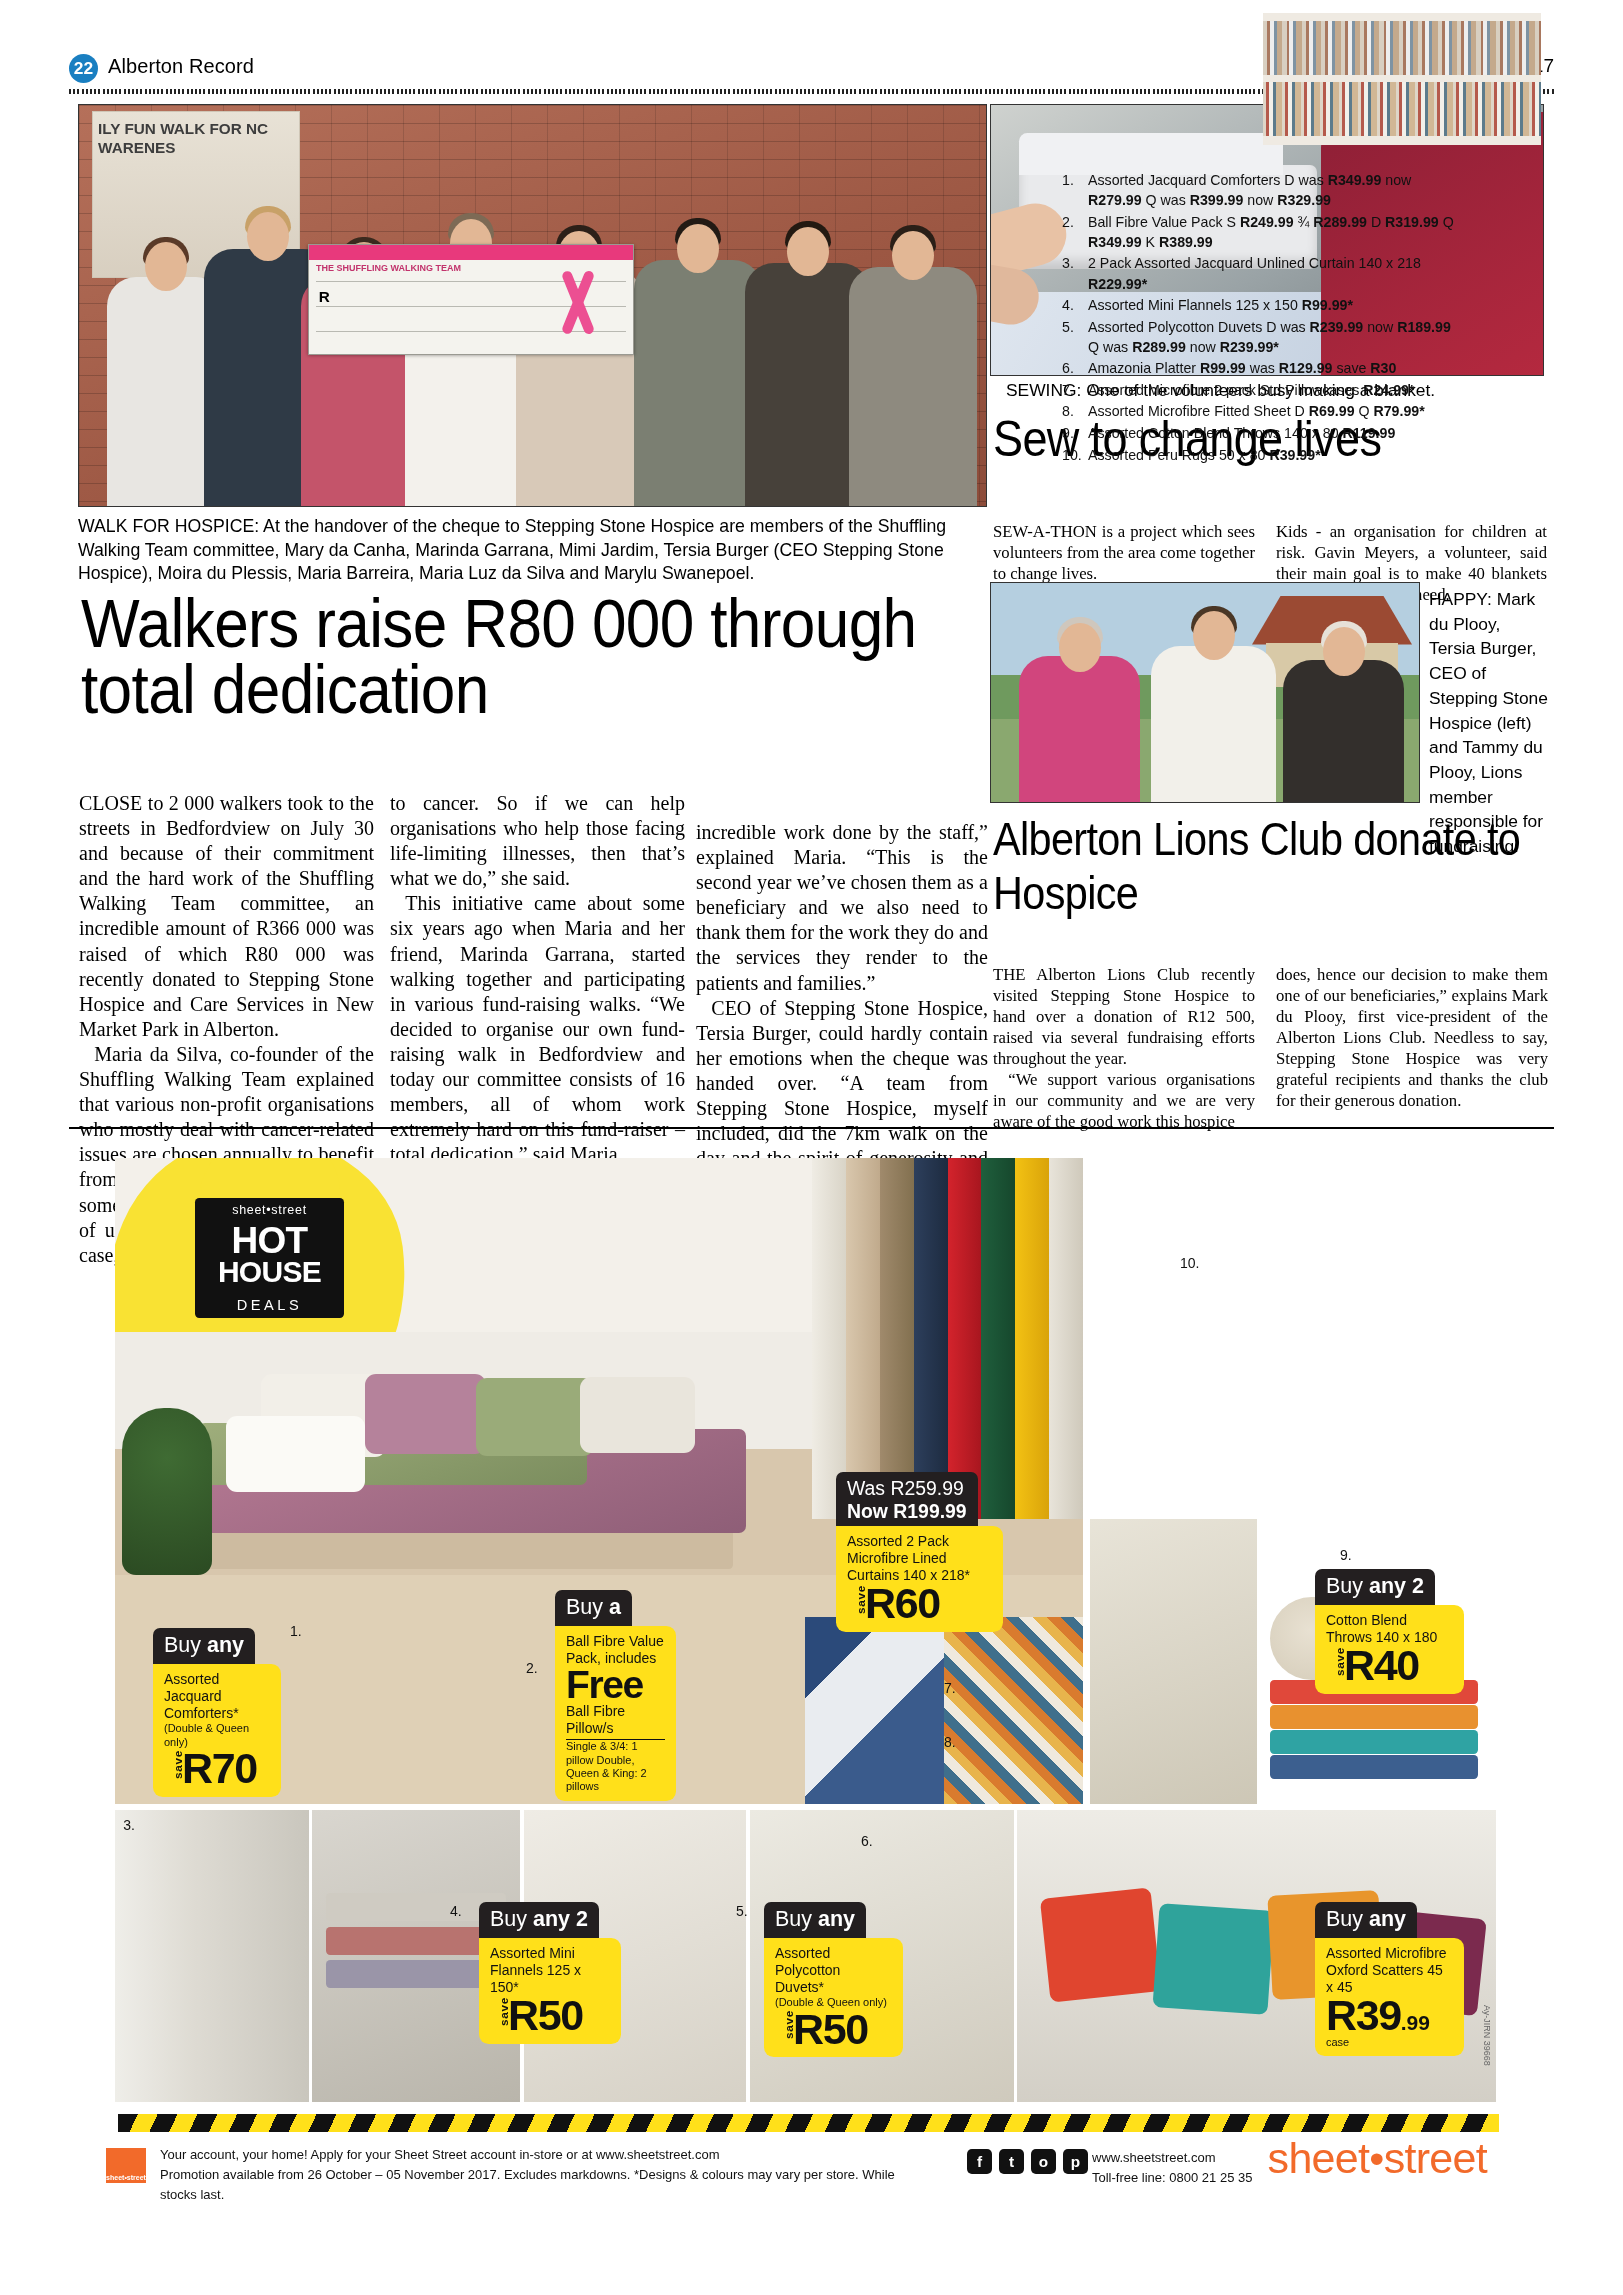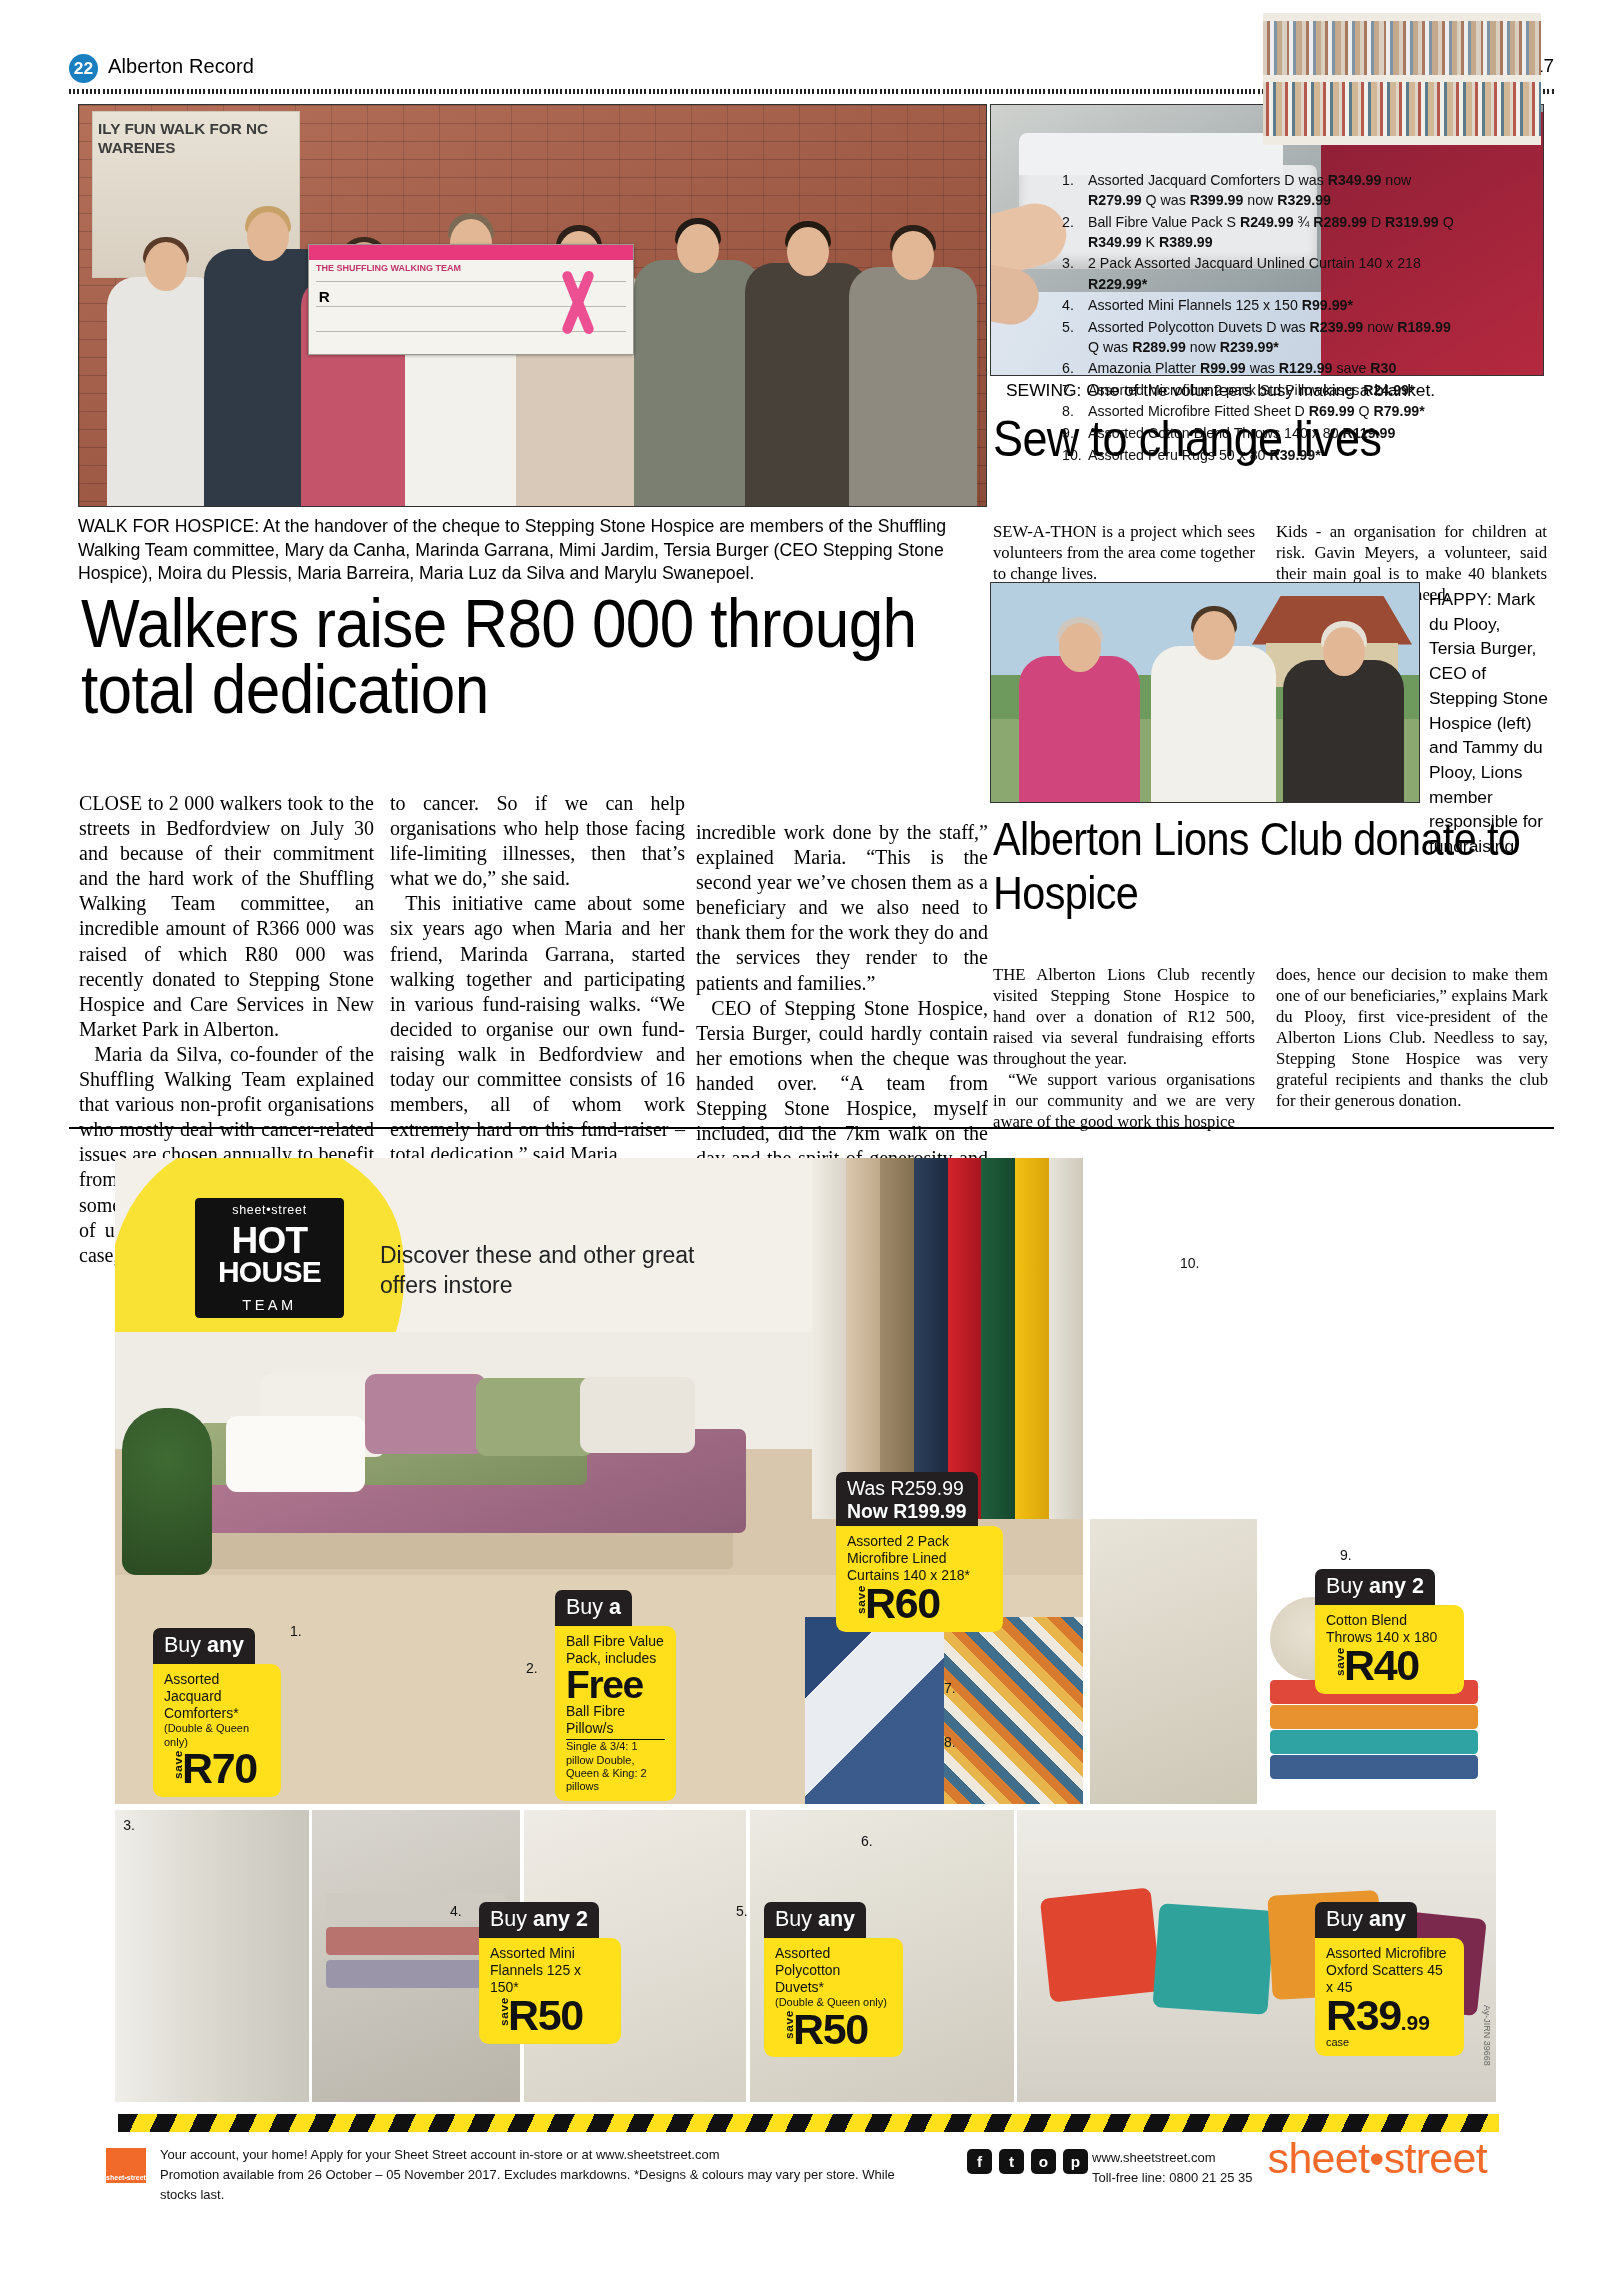--- a/index.html
+++ b/index.html
@@ -395,24 +395,23 @@
       <div style="position:absolute;inset:0;background:linear-gradient(180deg,#f3f0ea 0 52%,#dfd0b6 52% 100%);"></div>
       <div class="flame"></div>
       <div class="flame2"></div>
 
       <div class="hh-logo">
         <div class="hh-top">sheet•street</div>
         <div class="hh-house">
           <div class="hh-hot">HOT</div>
           <div class="hh-house-w">HOUSE</div>
         </div>
-        <div class="hh-deals">TEAM</div>
-      </div>
-
-      <div class="discover">Discover these and other great offers instore</div>
+        <div class="hh-deals">DEALS</div>
+      </div>
+
 
       <div class="bedroom">
         <div class="bed-base"></div>
         <div class="duvet"></div>
         <div class="duvet2"></div>
         <div class="pil" style="left:146px;bottom:118px;width:125px;height:83px;background:#f2efe8;"></div>
         <div class="pil" style="left:250px;bottom:121px;width:121px;height:80px;background:#b5829b;"></div>
         <div class="pil" style="left:361px;bottom:119px;width:118px;height:78px;background:#9aab79;"></div>
         <div class="pil" style="left:465px;bottom:122px;width:115px;height:76px;background:#e9e5dc;"></div>
         <div class="pil" style="left:111px;bottom:83px;width:139px;height:76px;background:#fbfaf6;"></div>

